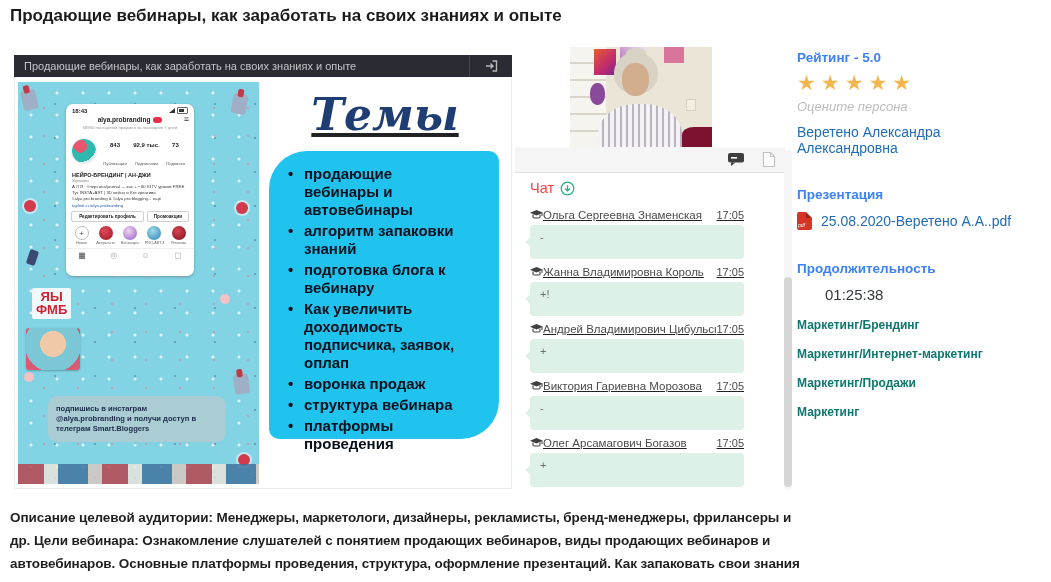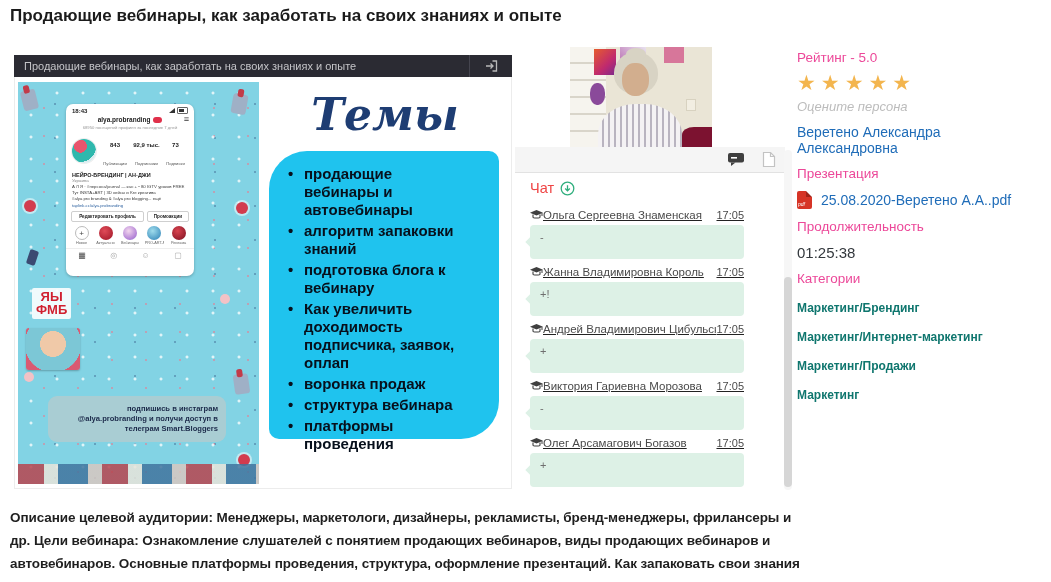--- a/index.html
+++ b/index.html
@@ -73,26 +73,26 @@
   .nav-grid::before{content:"\25A6";}
   .nav-circle::before{content:"\25CE";}
   .nav-smile::before{content:"\263A";}
   .nav-tag::before{content:"\25A2";}
   
   .collage-text{position:absolute;left:14px;top:206px;background:rgba(255,255,255,.88);border-radius:2px;padding:2px 4px;
     font-size:13px;line-height:1.02;font-weight:800;color:#d01f2f;text-align:center;}
   .photo-thumb{position:absolute;left:8px;top:246px;width:54px;height:42px;border-radius:3px;
     background:radial-gradient(circle at 50% 38%,#f0c9a8 0 34%,#7cc7d6 35% 75%,#d95a72 76%);box-shadow:0 1px 2px rgba(0,0,0,.25);}
   .caption{position:absolute;left:30px;top:314px;width:178px;height:46px;background:#a9cdd3;border-radius:9px;
-    display:flex;align-items:center;justify-content:center;text-align:right;
+    display:flex;align-items:center;justify-content:center;text-align:left;
     font-size:7.6px;font-weight:700;color:#1c2a4a;line-height:1.35;padding:2px 8px;box-sizing:border-box;}
   .bottom-strip{position:absolute;left:0;bottom:0;width:100%;height:20px;opacity:.85;
     background:repeating-linear-gradient(90deg,#b7444e 0 26px,#e8e4da 26px 40px,#41749e 40px 70px,#d8c7c0 70px 84px);}
   
-  .slide-right{position:absolute;left:244px;top:0;right:0;bottom:0;}
+  .slide-right{position:absolute;left:244px;top:0;right:0;bottom:0;text-decoration:underline;}
   .slide-title{margin-top:12px;text-align:center;font-family:"DejaVu Serif",serif;font-style:italic;font-weight:600;
     font-size:44px;color:#1e3d73;}
   .topics-box{position:absolute;left:10px;top:74px;width:230px;height:288px;background:#1fc3ee;
     border-radius:38px 10px 38px 10px;box-sizing:border-box;}
   .topics{margin:0;padding:14px 40px 0 35px;list-style:none;}
   .topics li{position:relative;font-size:15px;font-weight:700;color:#07101c;line-height:1.2;margin-bottom:3px;}
   .topics li::before{content:"\2022";position:absolute;left:-16px;top:0;}
   
   .webcam-area{position:absolute;left:515px;top:47px;width:270px;height:100px;background:#fff;}
   .video{position:absolute;left:55px;top:0;width:142px;height:100px;background:#eae5d6;overflow:hidden;}
@@ -118,31 +118,31 @@
   .msg-head{display:flex;align-items:center;gap:0;height:16px;text-decoration:underline;}
   .msg-name{flex:1;font-size:11.5px;color:#4a4a4a;white-space:nowrap;overflow:hidden;}
   .msg-time{font-size:11px;color:#4a4a4a;}
   .msg-bubble{position:relative;margin-top:2px;height:34px;background:#ddf1e6;border-radius:4px;
     font-size:11px;color:#6f6f6f;padding:6px 10px;box-sizing:border-box;}
   .msg-bubble::before{content:"";position:absolute;left:-3px;top:13px;width:8px;height:8px;background:#ddf1e6;transform:rotate(45deg);}
   .chat-scroll-track{position:absolute;left:784px;top:150px;width:8px;height:340px;background:#f6f6f6;border-radius:4px;}
   .chat-scroll-thumb{position:absolute;left:784px;top:277px;width:8px;height:210px;background:#d6d6d6;border-radius:4px;cursor:pointer;}
   
   .sidebar{position:absolute;left:797px;top:50px;width:246px;}
-  .sb-h{font-size:13.5px;font-weight:400;color:#ec4899;}
+  .sb-h{font-size:13.5px;font-weight:700;color:#3b82f6;}
   .stars{margin-top:7px;font-size:21px;color:#f3b54e;letter-spacing:5px;cursor:pointer;line-height:1;}
   .rate-prompt{margin-top:6px;font-size:13px;font-style:italic;color:#bcbcbc;}
   .mt-lg{margin-top:27px;}
-  .mt-md{margin-top:10px;}
+  .mt-md{margin-top:31px;}
   .link{font-size:14px;color:#1f6cb8;cursor:pointer;margin-top:10px;}
   .pdf-row{display:flex;align-items:center;gap:9px;margin-top:10px;}
   .pdf-icon{width:15px;height:18px;background:#d63426;border-radius:2px;position:relative;flex:none;}
   .pdf-icon::before{content:"";position:absolute;right:0;top:0;border:3px solid #fff;border-left-color:#a02318;border-bottom-color:#a02318;}
   .pdf-icon::after{content:"pdf";position:absolute;left:1px;bottom:2px;font-size:5px;color:#fff;font-style:italic;}
-  .duration-val{margin-top:10px;font-size:15px;color:#33383d;}
+  .duration-val{margin-top:10px;font-size:15px;color:#33383d;margin-left:28px;}
   .cat{font-size:12px;font-weight:700;color:#0f766e;margin-top:15px;}
   
   .description{position:absolute;left:10px;top:506px;width:800px;font-size:13.5px;font-weight:700;color:#1f1f1f;line-height:1.72;letter-spacing:-0.1px;}
   svg{display:block;}
 </style>
 </head>
 <body>
 
 <h1 class="page-title">Продающие вебинары, как заработать на своих знаниях и опыте</h1>
 
@@ -377,21 +377,20 @@
 
   <div class="sb-h mt-md">Презентация</div>
   <div class="pdf-row">
     <span class="pdf-icon"></span>
     <span class="link" style="margin-top:0;">25.08.2020-Веретено А.А..pdf</span>
   </div>
 
   <div class="sb-h mt-md">Продолжительность</div>
   <div class="duration-val">01:25:38</div>
 
-  <div class="sb-h mt-md">Категории</div>
   <div>
       <div class="cat">Маркетинг/Брендинг</div>
       <div class="cat">Маркетинг/Интернет-маркетинг</div>
       <div class="cat">Маркетинг/Продажи</div>
       <div class="cat">Маркетинг</div>
     </div>
 </div>
 
 <div class="description">Описание целевой аудитории: Менеджеры, маркетологи, дизайнеры, рекламисты, бренд-менеджеры, фрилансеры и др. Цели вебинара: Ознакомление слушателей с понятием продающих вебинаров, виды продающих вебинаров и автовебинаров. Основные платформы проведения, структура, оформление презентаций. Как запаковать свои знания и опыт в продающий вебинар(-ы).</div>
 

